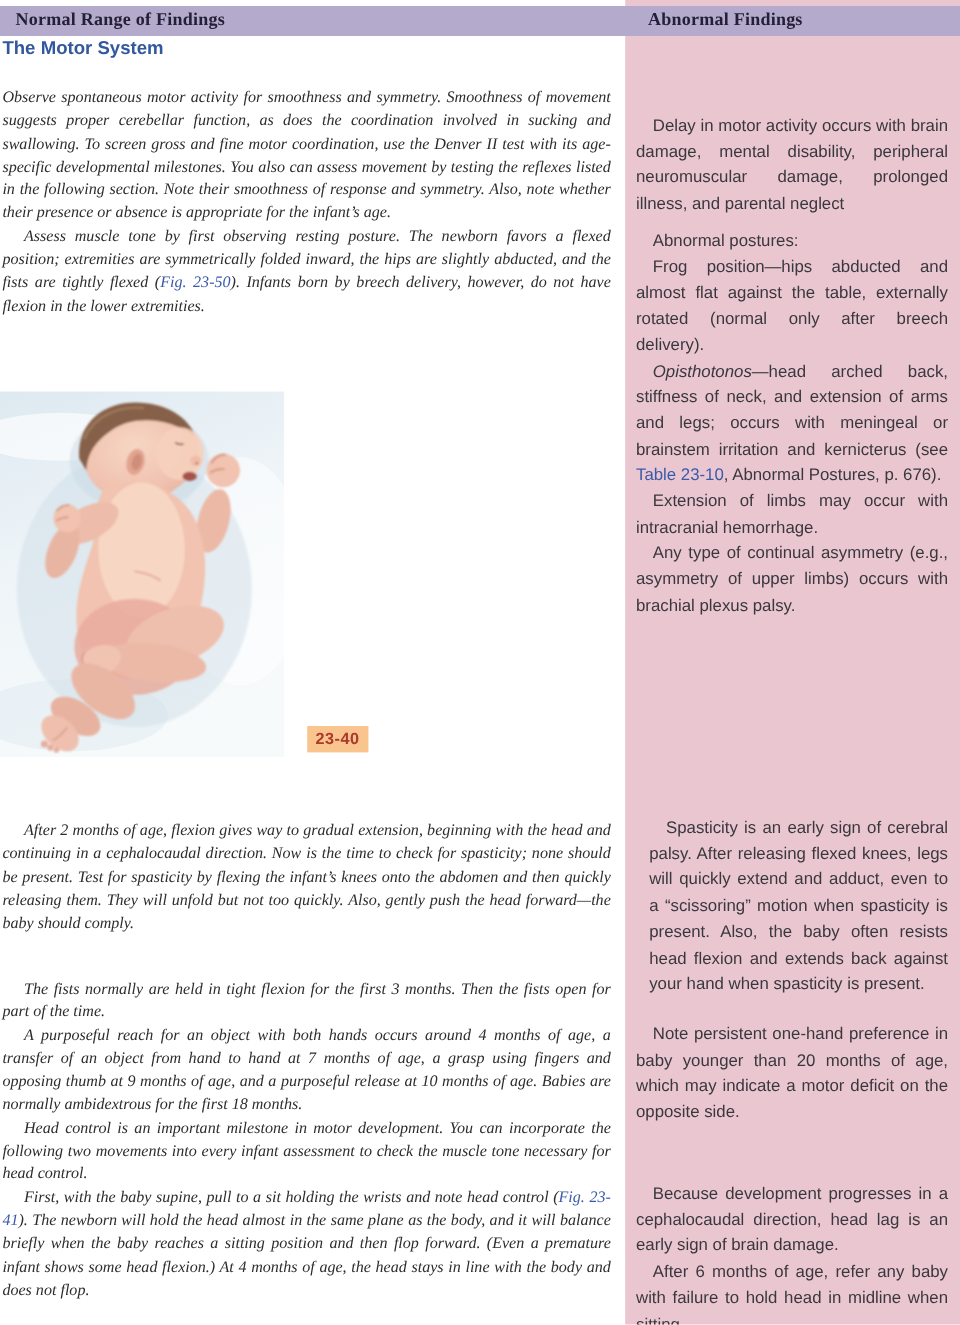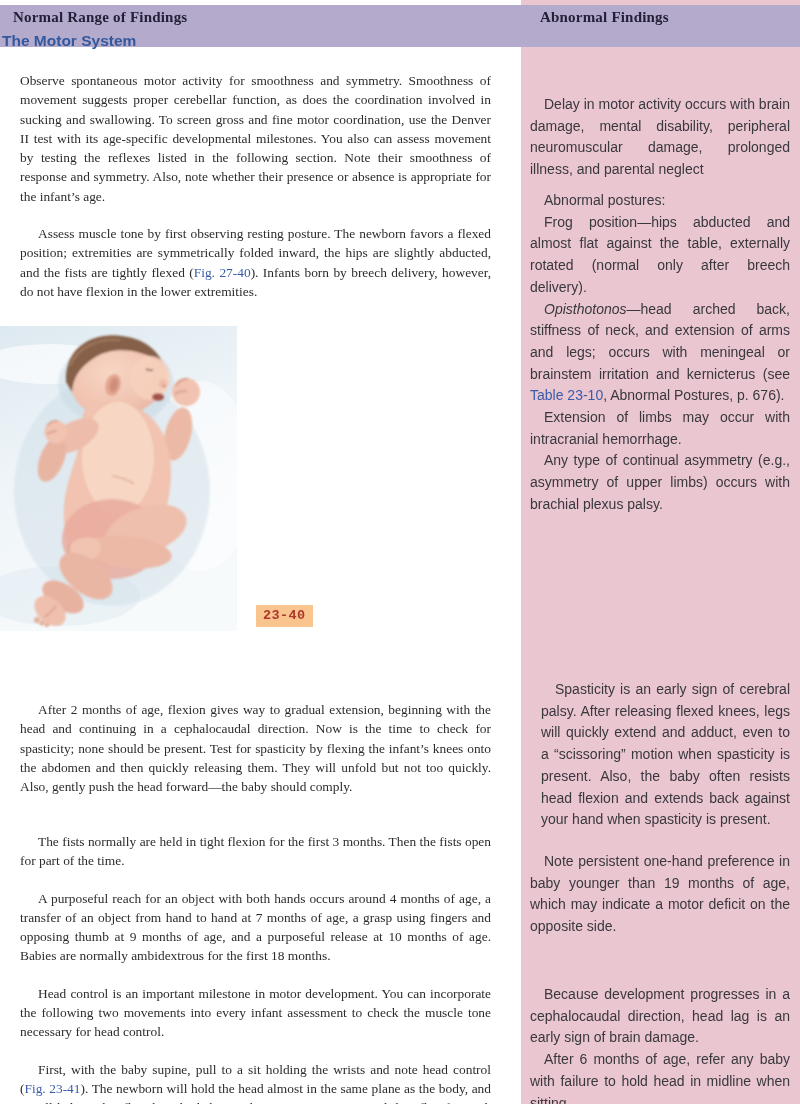--- a/index.html
+++ b/index.html
@@ -22,21 +22,21 @@
     overflow:hidden;
     font-family:"Liberation Serif", serif;
   }
   
   .abnormal-col{
     position:absolute;left:521px;top:0;width:279px;height:1104px;
     background:var(--abnormal-bg);
   }
   
   .header-bar{
-    position:absolute;left:0;top:5px;width:800px;height:42px;
+    position:absolute;left:0;top:5px;width:800px;height:25px;
     background:var(--header-bg);
   }
   .header-bar .h-left,
   .header-bar .h-right{
     position:absolute;top:0;height:25px;line-height:25px;
     font-family:"Liberation Serif", serif;
     font-weight:bold;font-size:15px;color:var(--header-text);
     letter-spacing:.2px;white-space:nowrap;
   }
   .header-bar .h-left{left:13px;}
@@ -49,21 +49,21 @@
     text-align:justify;
   }
   .lc .section-title{
     font-family:"Liberation Sans", sans-serif;
     font-size:15.5px;font-weight:bold;color:var(--title-blue);
     text-align:left;margin:0 0 20px 0;line-height:20px;
   }
   #lc-flow1{top:31px;}
   #lc-flow2{top:682px;}
   #lc-flow3{top:814px;}
-  .lc .para{margin:18px;}
+  .lc .para{margin:0;font-style:italic;}
   .lc .para.indent{text-indent:18px;}
   
   .rc{
     position:absolute;left:521px;width:279px;
     padding:0 10px 0 9px;
     font-family:"Liberation Sans", sans-serif;
     font-size:14px;line-height:21.7px;color:var(--note-text);
     text-align:justify;
   }
   #rc-delay{top:94px;}
@@ -77,42 +77,42 @@
   .link{color:var(--link-blue);cursor:pointer;}
   .italic{font-style:italic;}
   
   .figure-photo{
     position:absolute;left:0;top:326px;width:237px;height:305px;
     overflow:hidden;
   }
   .figure-label{
     position:absolute;left:256px;top:605px;
     background:var(--fig-label-bg);color:var(--fig-label-text);
-    font-family:Liberation Mono, monospace;
+    font-family:Liberation Sans, sans-serif;
     font-size:13.5px;font-weight:bold;letter-spacing:.4px;
     padding:2px 7px 3px 7px;line-height:17px;
   }
 </style>
 </head>
 <body>
 
 <div id="page">
 
   <div class="abnormal-col"></div>
 
   <div class="header-bar">
     <span class="h-left">Normal Range of Findings</span>
     <span class="h-right">Abnormal Findings</span>
   </div>
 
   <div class="lc" id="lc-flow1">
     <h2 class="section-title">The Motor System</h2>
     <div>
         <p class="para"><span>Observe spontaneous motor activity for smoothness and symmetry. Smoothness of movement suggests proper cerebellar function, as does the coordination involved in sucking and swallowing. To screen gross and fine motor coordination, use the Denver II test with its age-specific developmental milestones. You also can assess movement by testing the reflexes listed in the following section. Note their smoothness of response and symmetry. Also, note whether their presence or absence is appropriate for the infant’s age.</span></p>
-        <p class="para indent"><span>Assess muscle tone by first observing resting posture. The newborn favors a flexed position; extremities are symmetrically folded inward, the hips are slightly abducted, and the fists are tightly flexed (</span><span class="link">Fig. 27-40</span><span>). Infants born by breech delivery, however, do not have flexion in the lower extremities.</span></p>
+        <p class="para indent"><span>Assess muscle tone by first observing resting posture. The newborn favors a flexed position; extremities are symmetrically folded inward, the hips are slightly abducted, and the fists are tightly flexed (</span><span class="link">Fig. 23-50</span><span>). Infants born by breech delivery, however, do not have flexion in the lower extremities.</span></p>
       </div>
   </div>
 
   <div class="figure-photo">
     <svg width="237" height="305" viewBox="0 0 237 305" xmlns="http://www.w3.org/2000/svg">
       <defs>
         <linearGradient id="sheet" x1="0" y1="0" x2="0.3" y2="1">
           <stop offset="0" stop-color="#dde9f0"></stop>
           <stop offset="0.45" stop-color="#eef4f8"></stop>
           <stop offset="1" stop-color="#f7fafb"></stop>
@@ -202,20 +202,20 @@
       <p class="para indent"><span>Abnormal postures:</span></p>
       <p class="para indent"><span>Frog position—hips abducted and almost flat against the table, externally rotated (normal only after breech delivery).</span></p>
       <p class="para indent"><span class="italic">Opisthotonos</span><span>—head arched back, stiffness of neck, and extension of arms and legs; occurs with meningeal or brainstem irritation and kernicterus (see </span><span class="link">Table 23-10</span><span>, Abnormal Postures, p. 676).</span></p>
       <p class="para indent"><span>Extension of limbs may occur with intracranial hemorrhage.</span></p>
       <p class="para indent"><span>Any type of continual asymmetry (e.g., asymmetry of upper limbs) occurs with brachial plexus palsy.</span></p>
     </div>
   <div class="rc" id="rc-spasticity">
       <p class="para indent"><span>Spasticity is an early sign of cerebral palsy. After releasing flexed knees, legs will quickly extend and adduct, even to a “scissoring” motion when spasticity is present. Also, the baby often resists head flexion and extends back against your hand when spasticity is present.</span></p>
     </div>
   <div class="rc" id="rc-hand">
-      <p class="para indent"><span>Note persistent one-hand preference in baby younger than 19 months of age, which may indicate a motor deficit on the opposite side.</span></p>
+      <p class="para indent"><span>Note persistent one-hand preference in baby younger than 20 months of age, which may indicate a motor deficit on the opposite side.</span></p>
     </div>
   <div class="rc" id="rc-headlag">
       <p class="para indent"><span>Because development progresses in a cephalocaudal direction, head lag is an early sign of brain damage.</span></p>
       <p class="para indent"><span>After 6 months of age, refer any baby with failure to hold head in midline when sitting.</span></p>
     </div>
 
 </div>
 
 </body></html>

